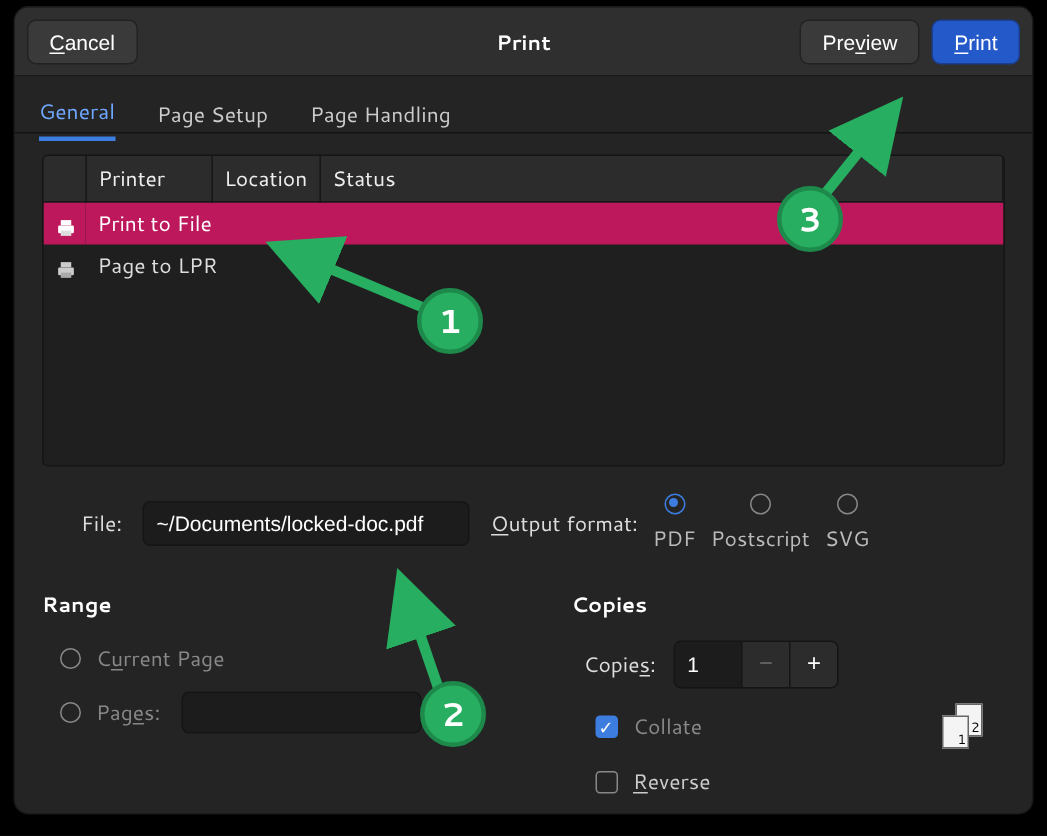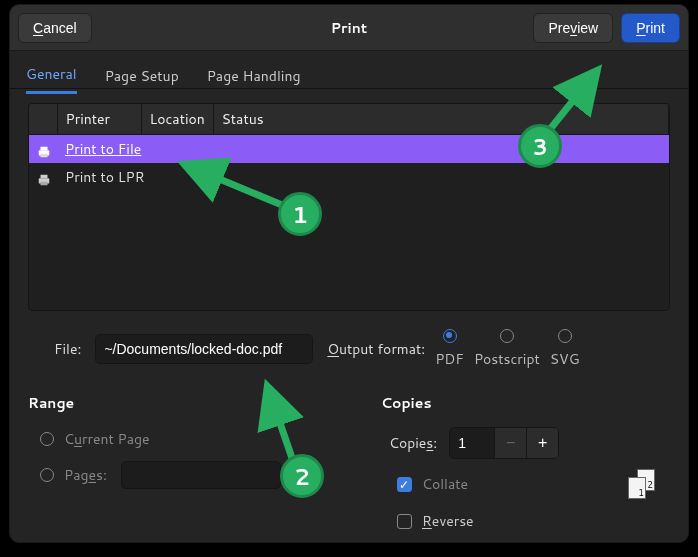--- a/index.html
+++ b/index.html
@@ -18,21 +18,21 @@
 
   .content { padding: 14px 18px 18px; }
 
   .printer-box { border: 1px solid #151515; border-radius: 4px; background: #1f1f1f; height: 208px; overflow: hidden; }
   .printer-box table { width: 100%; border-collapse: collapse; table-layout: fixed; }
   .printer-box thead th { background: #2c2c2c; color: #eee; font-weight: 500; text-align: left; padding: 5px 8px; border-right: 1px solid #171717; border-bottom: 1px solid #171717; font-size: 14px; }
   .printer-box thead th:first-child { width: 28px; }
   .printer-box thead th:nth-child(2) { width: 84px; margin-left: 44px; }
   .printer-box thead th:nth-child(3) { width: 72px; }
   .printer-box tbody td { padding: 4px 8px; }
-  .printer-box tbody tr.selected { background: #8b5cf6; color: #fff; text-decoration: underline; }
+  .printer-box tbody tr.selected { background: #be185d; color: #fff; }
   .printer-icon { display: inline-block; width: 14px; height: 14px; vertical-align: middle; }
 
   .file-row, .two-col { margin-top: 18px; }
   .file-row { display: flex; align-items: center; gap: 14px; margin-left: 26px; }
   .file-input { flex: 0 0 218px; }
   .text-input { background: #1c1c1c; border: 1px solid #151515; border-radius: 5px; color: #fff; padding: 6px 8px; font-size: 14px; width: 100%; text-align: left; }
   .outfmt { display: flex; align-items: center; gap: 10px; }
   .fmt-opt { display: flex; align-items: center; gap: 6px; color: #bbb; flex-direction: column; }
 
   .radio { width: 14px; height: 14px; border: 1.5px solid #888; border-radius: 50%; display: inline-block; position: relative; }
@@ -103,21 +103,21 @@
                     <rect x="4" y="10" width="8" height="4" fill="#ddd"></rect>
                   </svg></span></td>
             <td colspan="3">Print to File</td>
           </tr>
           <tr>
             <td><span class="printer-icon"><svg viewBox="0 0 16 16">
                     <rect x="2" y="6" width="12" height="6" rx="1" fill="#ccc"></rect>
                     <rect x="4" y="2" width="8" height="4" fill="#ccc"></rect>
                     <rect x="4" y="10" width="8" height="4" fill="#aaa"></rect>
                   </svg></span></td>
-            <td colspan="3">Print to LPR</td>
+            <td colspan="3">Page to LPR</td>
           </tr>
         </tbody>
       </table>
     </div>
 
     <div class="file-row">
       <span>File:</span>
       <div class="file-input">
         <input class="text-input" value="~/Documents/locked-doc.pdf" style="">
       </div>

